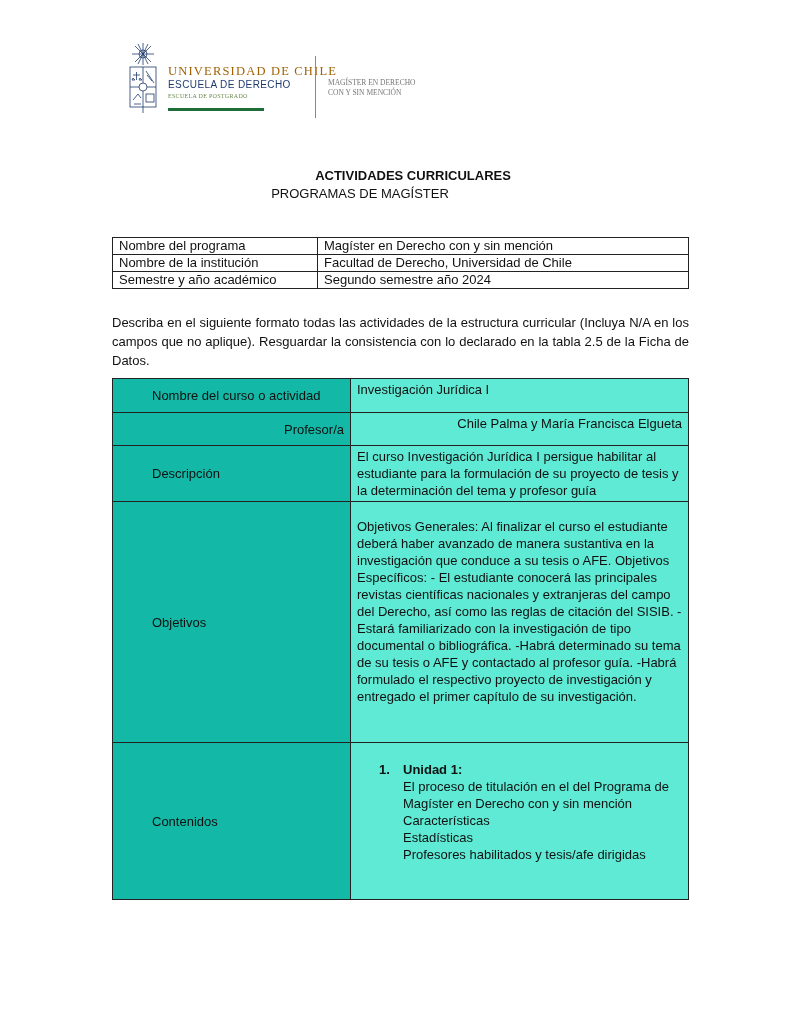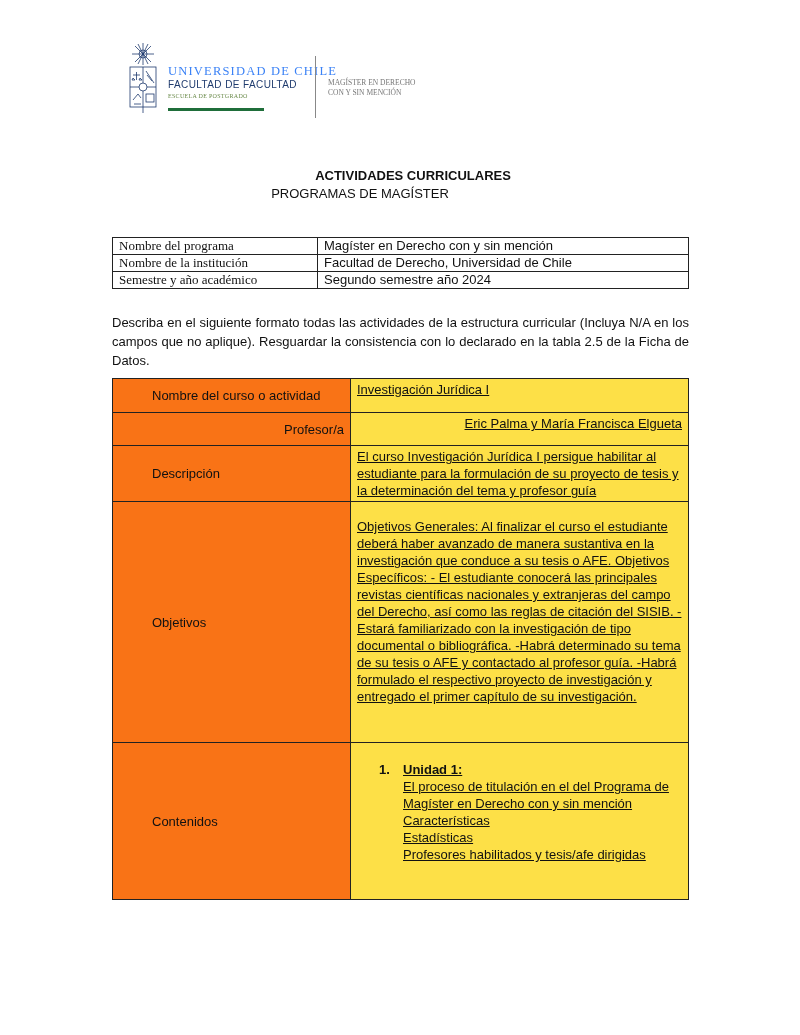--- a/index.html
+++ b/index.html
@@ -1,49 +1,49 @@
 <!DOCTYPE html>
 <html><head>
 <meta charset="utf-8">
 <style>
   html, body { margin: 0; padding: 0; background: #ffffff; }
   body { width: 800px; height: 1035px; position: relative; overflow: hidden;
          font-family: "Liberation Sans", sans-serif; color: #111; }
   .header { position: absolute; left: 126px; top: 42px; width: 300px; height: 76px; }
   .logo-emblem { position: absolute; left: 2px; top: 0; width: 30px; height: 72px; }
   .uni-name { position: absolute; left: 42px; top: 22px; font-family: "Liberation Serif", serif;
-              font-size: 12.5px; letter-spacing: 1.2px; color: #3b82f6; white-space: nowrap; }
+              font-size: 12.5px; letter-spacing: 1.2px; color: #a16207; white-space: nowrap; }
   .faculty { position: absolute; left: 42px; top: 37px; font-size: 10px; letter-spacing: 0.4px;
              color: #1f3b6e; white-space: nowrap; }
   .school { position: absolute; left: 42px; top: 51px; font-family: "Liberation Serif", serif;
             font-size: 6px; color: #6a8a4a; letter-spacing: 0.3px; white-space: nowrap; }
   .green-bar { position: absolute; left: 42px; top: 66px; width: 96px; height: 3px; background: #1f6e3a; }
   .vdivider { position: absolute; left: 189px; top: 14px; width: 1px; height: 62px; background: #888; }
   .program-tag { position: absolute; left: 202px; top: 36px; font-family: "Liberation Serif", serif;
                  font-size: 7.5px; color: #777; line-height: 10px; white-space: nowrap; }
 
   .title { position: absolute; left: 0; width: 800px; text-align: center; top: 168px;
            font-size: 13px; font-weight: bold; margin-left: 13px; }
   .subtitle { position: absolute; left: 0; width: 720px; text-align: center; top: 186px;
               font-size: 13px; }
 
   table { border-collapse: collapse; position: absolute; left: 112px; width: 577px;
           font-size: 13px; }
   table td { border: 1.5px solid #222; vertical-align: top; }
   .t1 { top: 237px; }
   .t1 td { height: 16px; padding: 0 6px; line-height: 16px; }
-  .t1 td.label { width: 192px; font-family: Liberation Serif, serif; }
+  .t1 td.label { width: 192px; }
 
   .intro { position: absolute; left: 112px; top: 313px; width: 577px; font-size: 13px;
            line-height: 19px; text-align: justify; }
 
   .t2 { top: 378px; }
   .t2 td { padding: 2px 6px; line-height: 17px; }
-  .t2 td.label { width: 192px; background: #f97316; vertical-align: middle; padding-left: 39px; }
-  .t2 td.value { background: #fde047; text-decoration: underline; }
+  .t2 td.label { width: 192px; background: #14b8a6; vertical-align: middle; padding-left: 39px; }
+  .t2 td.value { background: #5eead4; }
   .row-name td { height: 29px; }
   .row-prof td { height: 28px; text-align: right; }
   .row-mencion td { height: 28px; }
   .row-desc td { height: 50px; }
   .row-obj td { height: 222px; }
   .row-obj td.value { padding-top: 16px; }
   .row-cont td { height: 136px; }
   .row-cont td.value { padding-top: 18px; }
 
   .content-list { margin: 0; padding-left: 46px; }
@@ -68,21 +68,21 @@
       <line x1="2" y1="45" x2="28" y2="45"></line>
       <circle cx="15" cy="45" r="4" fill="#fff"></circle>
       <path d="M5 33 h7 M8.5 30 v8 M5 36 l-1 2 h3 z M12 36 l-1 2 h3 z"></path>
       <path d="M18 29 l8 12 M19 33 l5 6"></path>
       <path d="M5 58 l5 -6 l3 4 M6 62 h7"></path>
       <rect x="18" y="52" width="8" height="8"></rect>
       <line x1="15" y1="65" x2="15" y2="71"></line>
     </g>
   </svg>
   <div class="uni-name">UNIVERSIDAD DE CHILE</div>
-  <div class="faculty">FACULTAD DE FACULTAD</div>
+  <div class="faculty">ESCUELA DE DERECHO</div>
   <div class="school">ESCUELA DE POSTGRADO</div>
   <div class="green-bar"></div>
   <div class="vdivider"></div>
   <div class="program-tag">
     <div>MAGÍSTER EN DERECHO</div>
     <div>CON Y SIN MENCIÓN</div>
   </div>
 </div>
 
 <div class="title">ACTIVIDADES CURRICULARES</div>
@@ -108,21 +108,21 @@
 <div class="intro">Describa en el siguiente formato todas las actividades de la estructura curricular (Incluya N/A en los campos que no aplique). Resguardar la consistencia con lo declarado en la tabla 2.5 de la Ficha de Datos.</div>
 
 <table class="t2">
   <tbody>
       <tr class="row-name">
     <td class="label">Nombre del curso o actividad</td>
     <td class="value">Investigación Jurídica I</td>
   </tr>
   <tr class="row-prof">
     <td class="label">Profesor/a</td>
-    <td class="value">Eric Palma y María Francisca Elgueta</td>
+    <td class="value">Chile Palma y María Francisca Elgueta</td>
   </tr>
   <tr class="row-desc">
     <td class="label">Descripción</td>
     <td class="value">El curso Investigación Jurídica I persigue habilitar al estudiante para la formulación de su proyecto de tesis y la determinación del tema y profesor guía</td>
   </tr>
   <tr class="row-obj">
     <td class="label">Objetivos</td>
     <td class="value">Objetivos Generales: Al finalizar el curso el estudiante deberá haber avanzado de manera sustantiva en la investigación que conduce a su tesis o AFE. Objetivos Específicos: - El estudiante conocerá las principales revistas científicas nacionales y extranjeras del campo del Derecho, así como las reglas de citación del SISIB. -Estará familiarizado con la investigación de tipo documental o bibliográfica. -Habrá determinado su tema de su tesis o AFE y contactado al profesor guía. -Habrá formulado el respectivo proyecto de investigación y entregado el primer capítulo de su investigación.</td>
   </tr>
   <tr class="row-cont">

